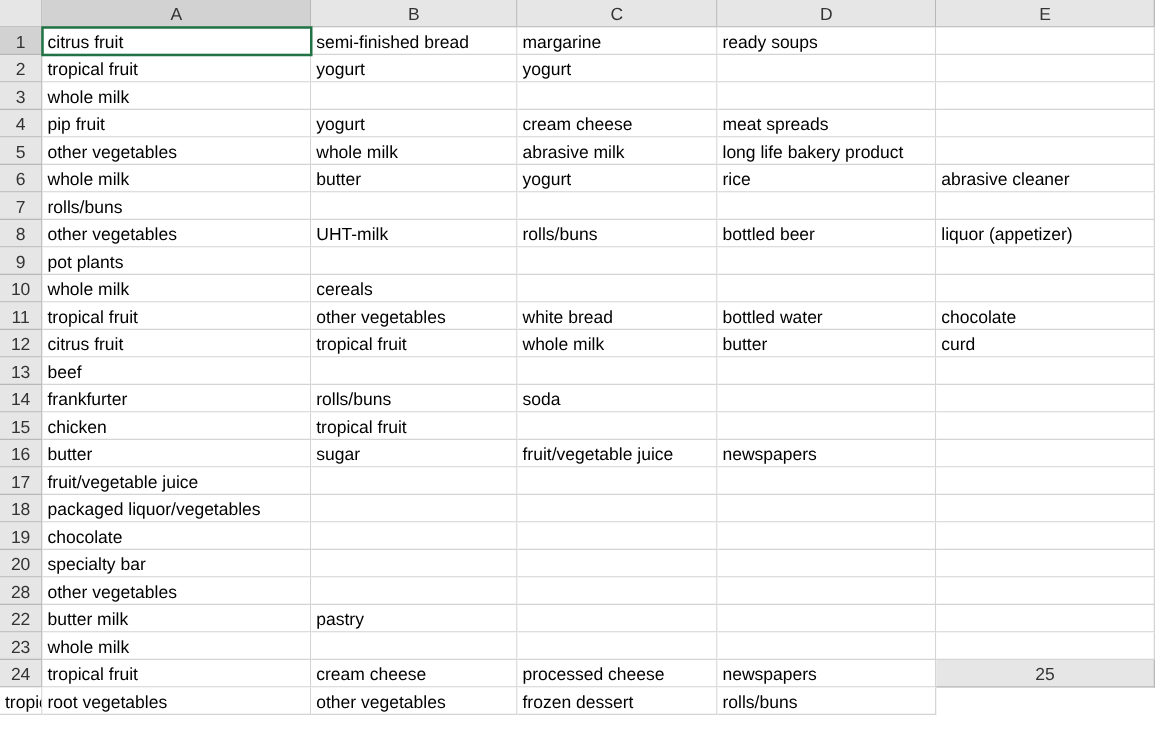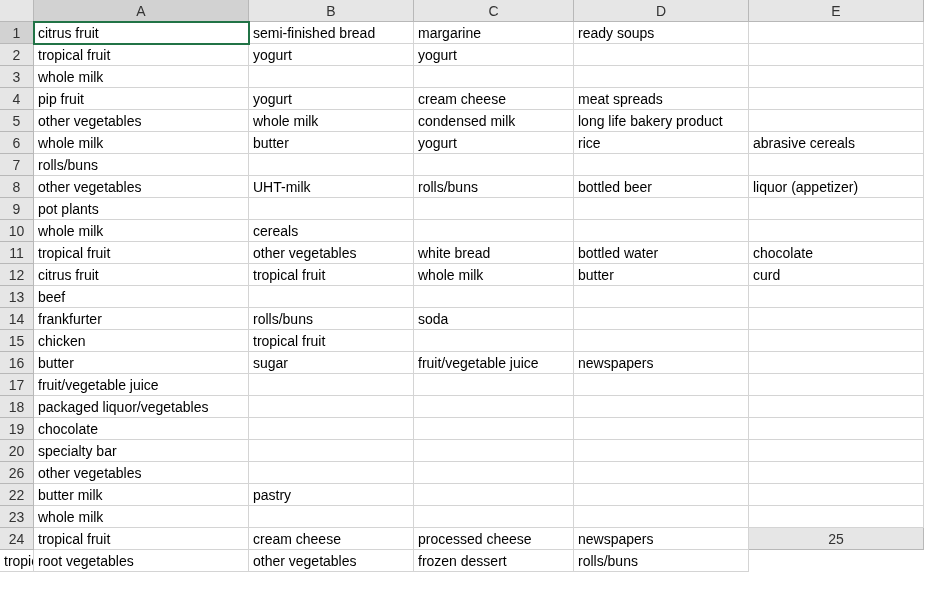--- a/index.html
+++ b/index.html
@@ -91,30 +91,30 @@
   <div class="row-header">4</div>
   <div class="cell">pip fruit</div>
   <div class="cell">yogurt</div>
   <div class="cell">cream cheese</div>
   <div class="cell">meat spreads</div>
   <div class="cell"></div>
 
   <div class="row-header">5</div>
   <div class="cell">other vegetables</div>
   <div class="cell">whole milk</div>
-  <div class="cell">condensed milk</div>
+  <div class="cell">abrasive milk</div>
   <div class="cell">long life bakery product</div>
   <div class="cell"></div>
 
   <div class="row-header">6</div>
   <div class="cell">whole milk</div>
   <div class="cell">butter</div>
   <div class="cell">yogurt</div>
   <div class="cell">rice</div>
-  <div class="cell">abrasive cereals</div>
+  <div class="cell">abrasive cleaner</div>
 
   <div class="row-header">7</div>
   <div class="cell">rolls/buns</div>
   <div class="cell"></div>
   <div class="cell"></div>
   <div class="cell"></div>
   <div class="cell"></div>
 
   <div class="row-header">8</div>
   <div class="cell">other vegetables</div>
@@ -200,21 +200,21 @@
   <div class="cell"></div>
   <div class="cell"></div>
 
   <div class="row-header">20</div>
   <div class="cell">specialty bar</div>
   <div class="cell"></div>
   <div class="cell"></div>
   <div class="cell"></div>
   <div class="cell"></div>
 
-  <div class="row-header">26</div>
+  <div class="row-header">28</div>
   <div class="cell">other vegetables</div>
   <div class="cell"></div>
   <div class="cell"></div>
   <div class="cell"></div>
   <div class="cell"></div>
 
   <div class="row-header">22</div>
   <div class="cell">butter milk</div>
   <div class="cell">pastry</div>
   <div class="cell"></div>

